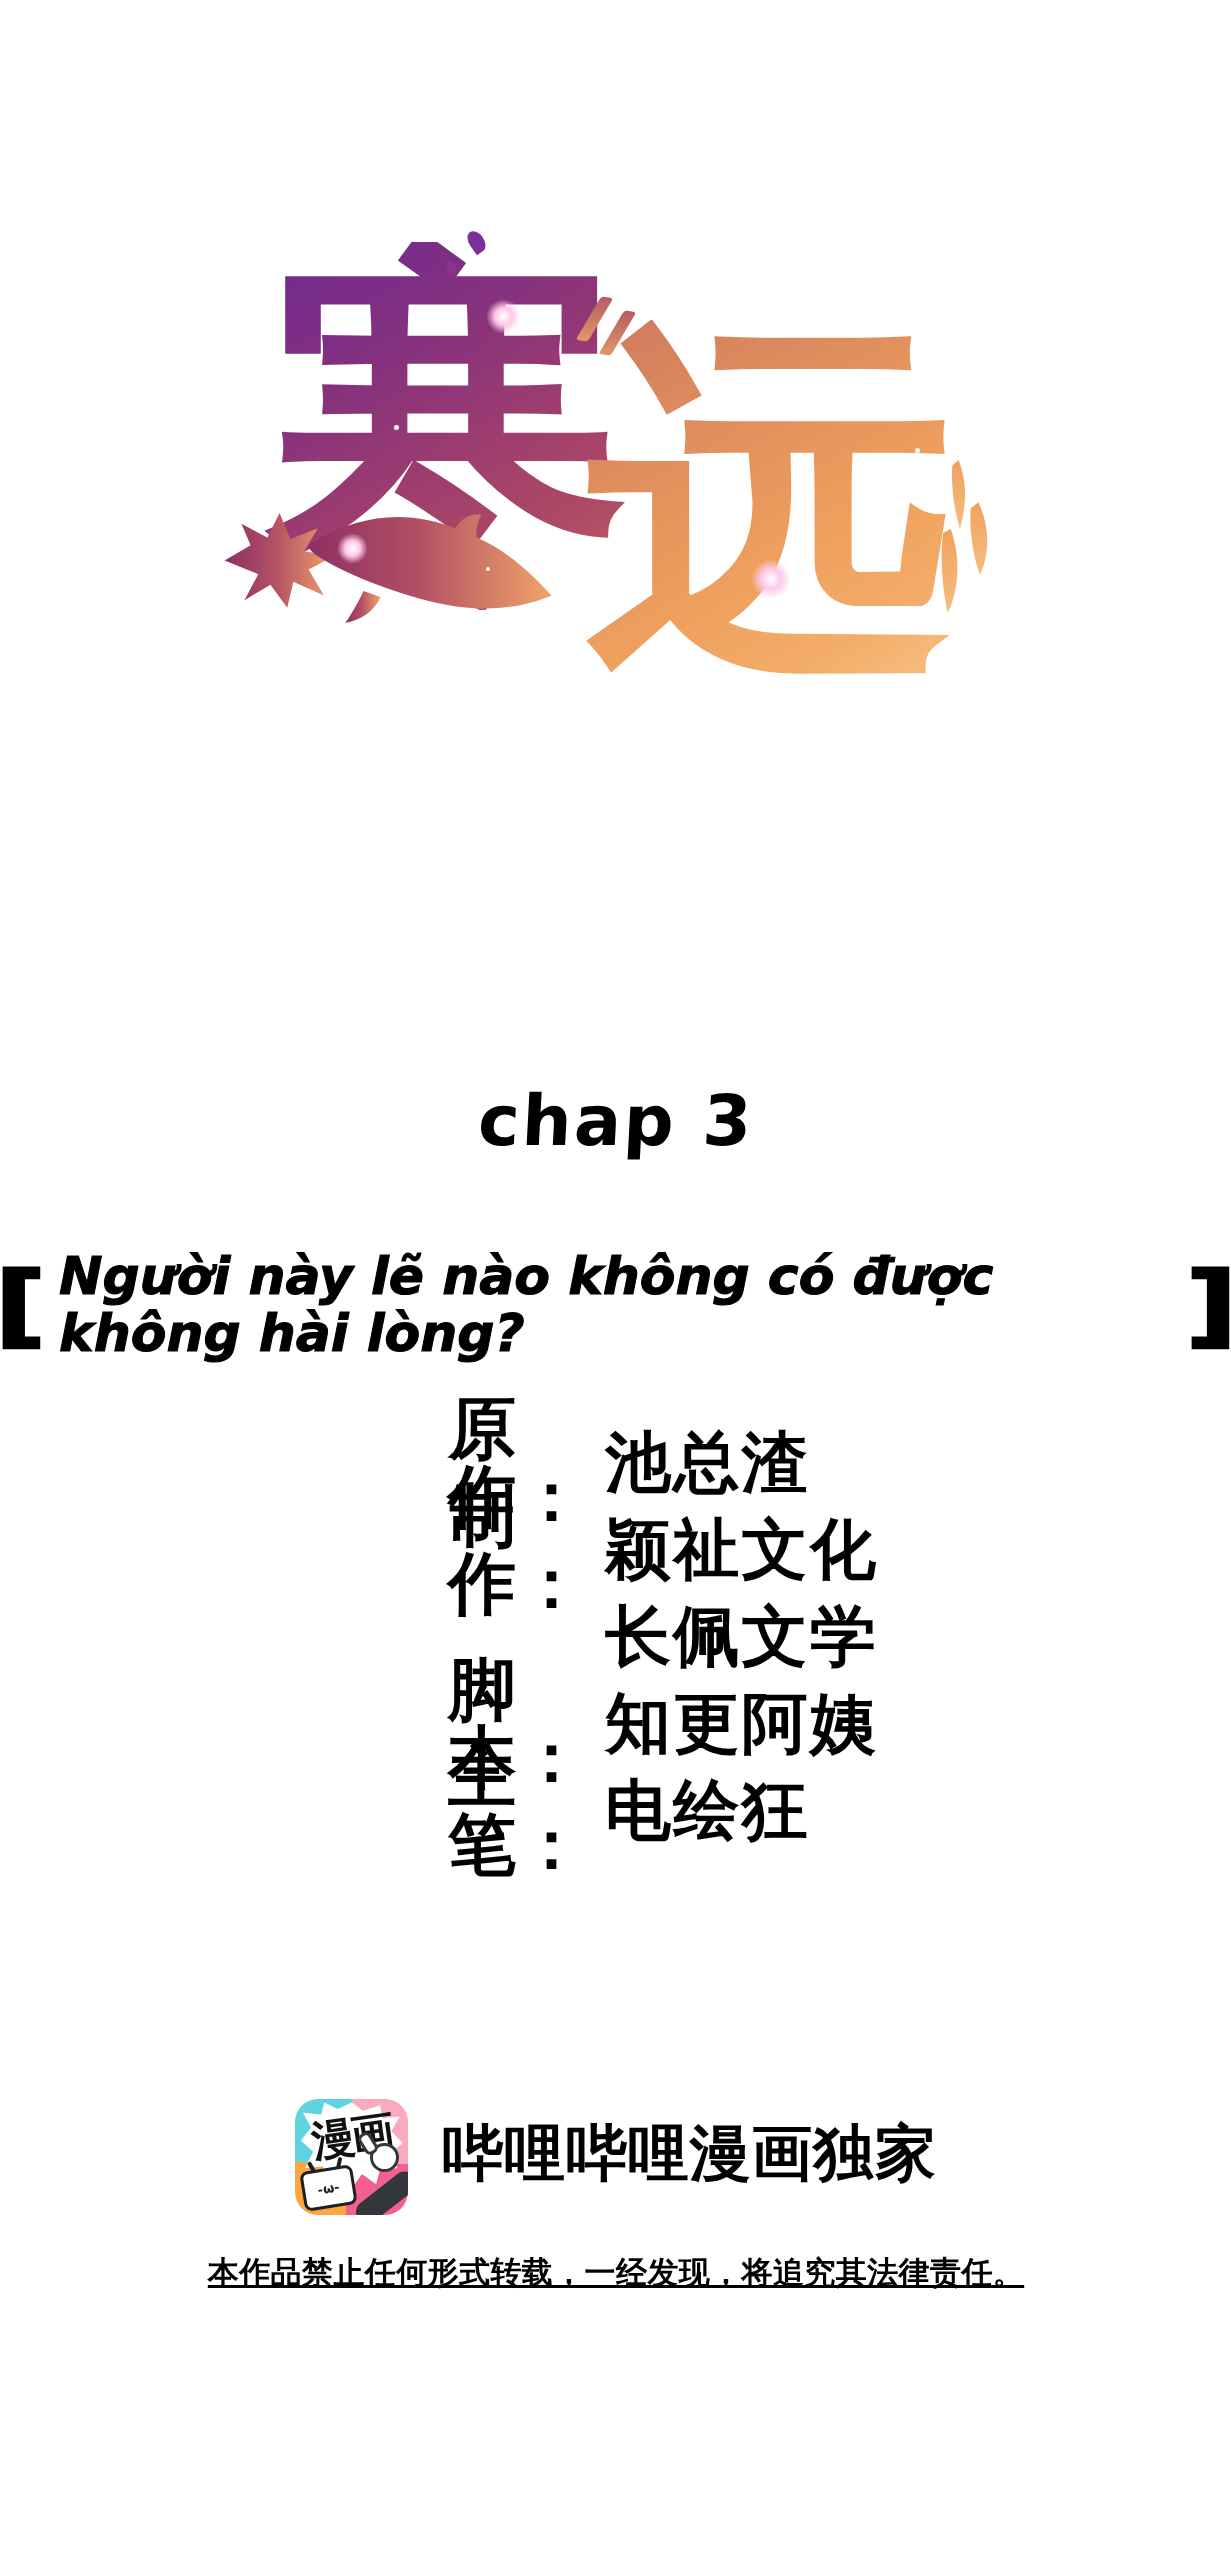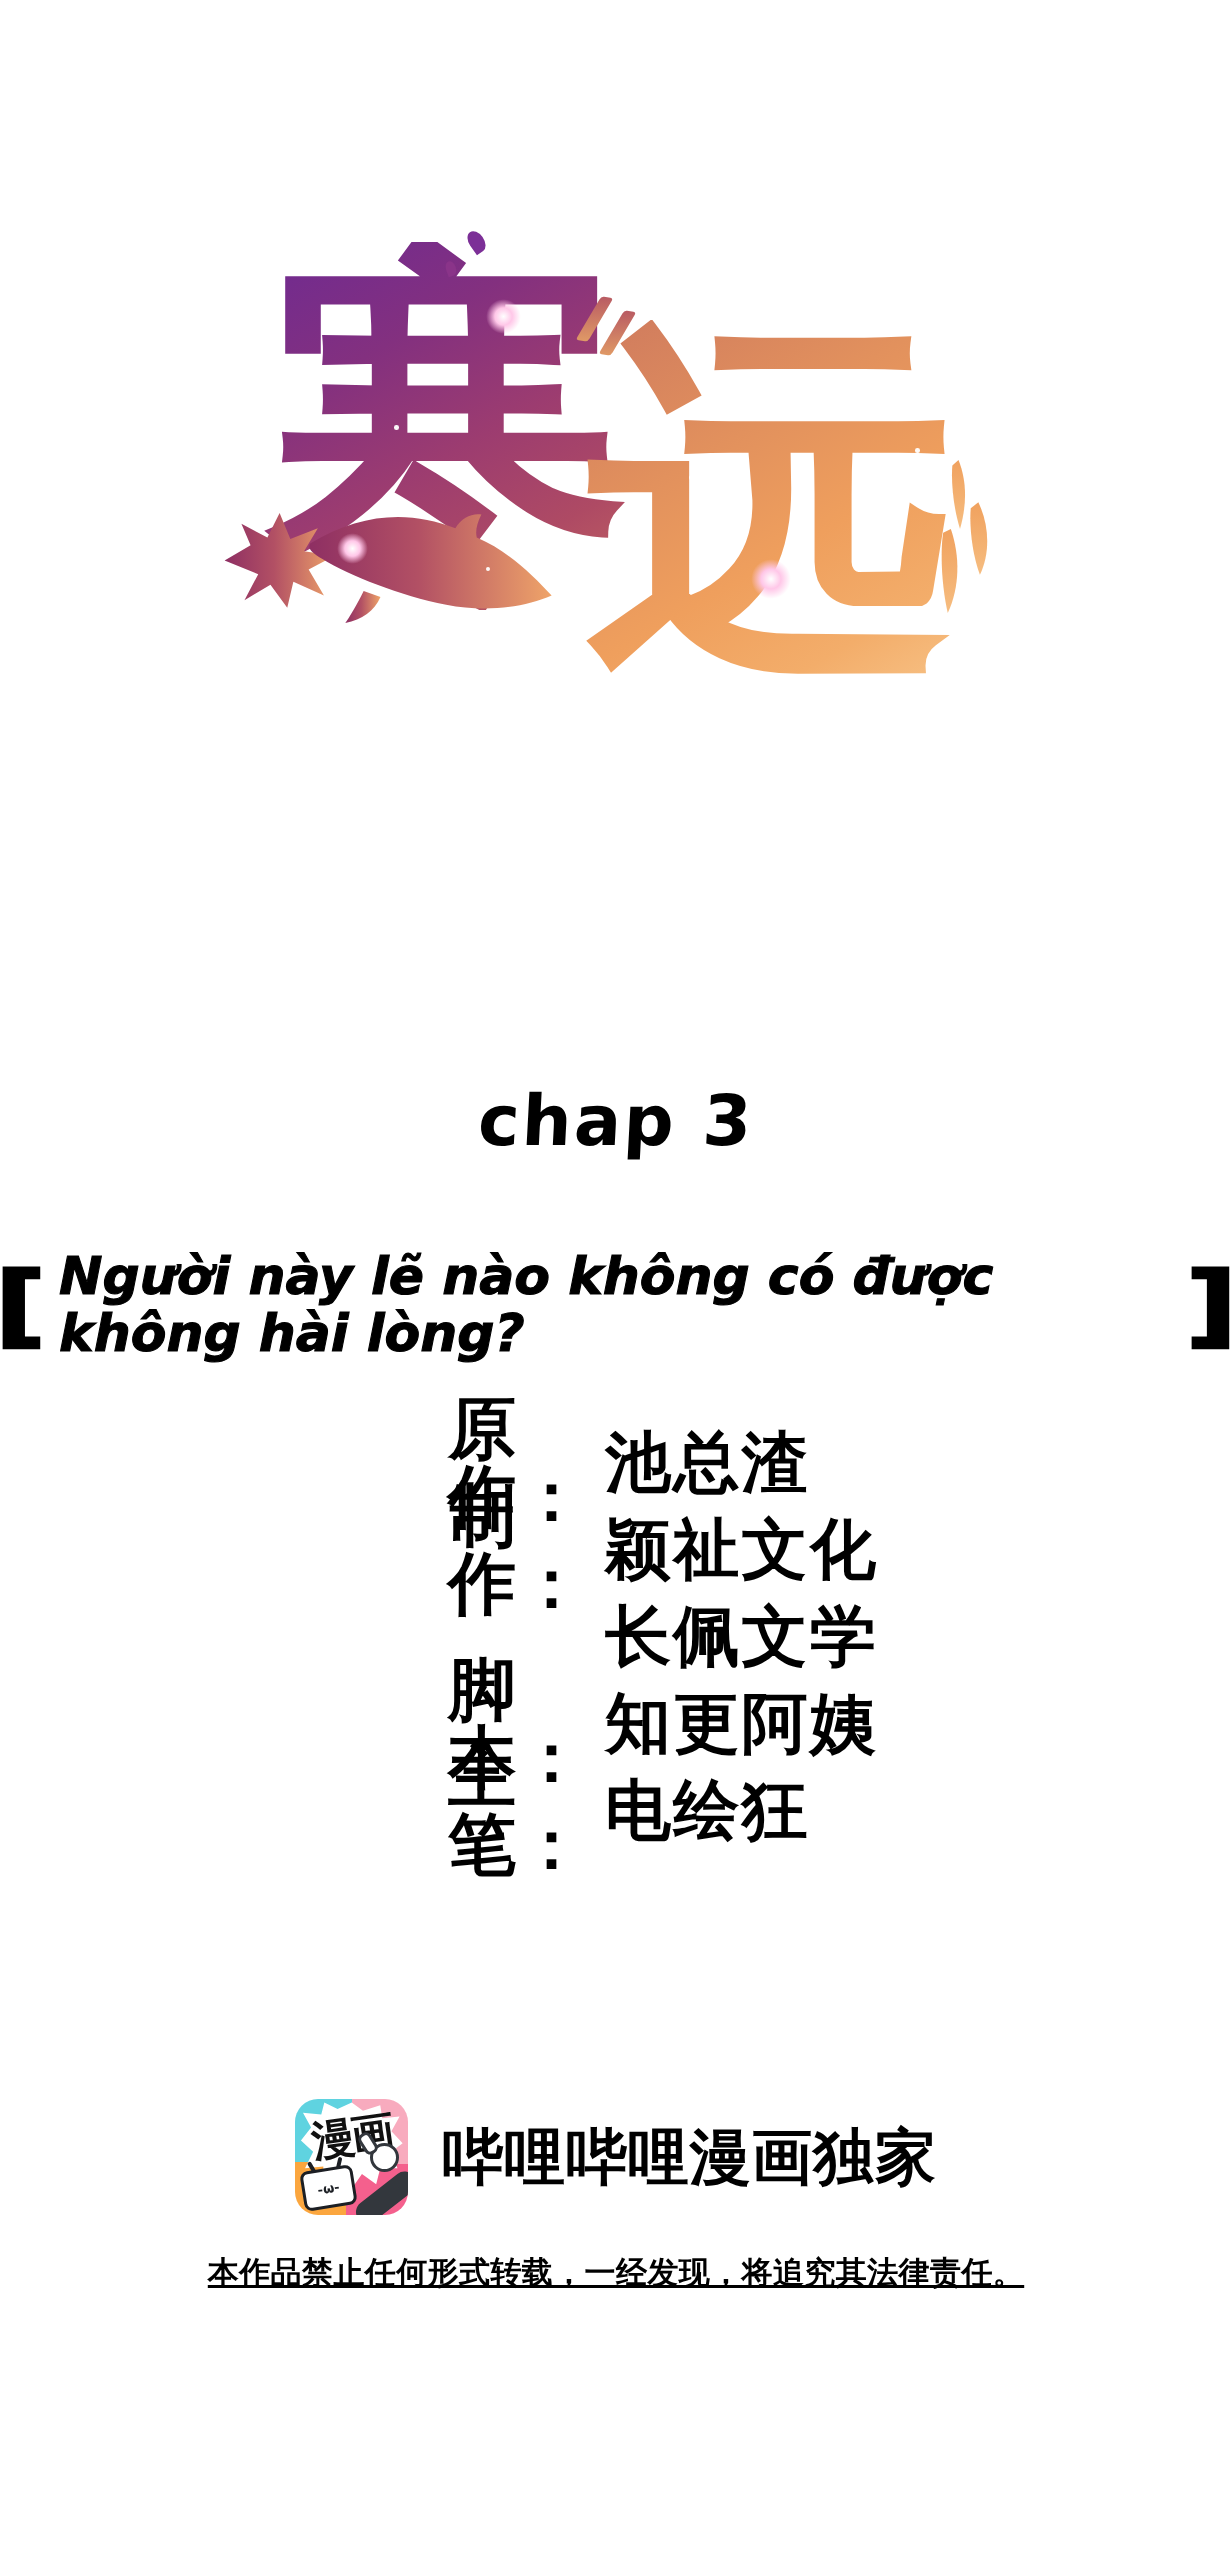--- a/index.html
+++ b/index.html
@@ -80,21 +80,21 @@
   .tv::before,.tv::after{content:"";position:absolute;top:-12.3px;width:3.8px;height:11.5px;background:#1c1f24;border-radius:2.3px;}
   .tv::before{left:7.7px;transform:rotate(-22deg);}
   .tv::after{right:7.7px;transform:rotate(22deg);}
   .tv-face{font-size:13px;font-weight:700;line-height:1;color:#1c1f24;font-family:"DejaVu Sans",sans-serif;}
   .arm{position:absolute;right:-12.3px;bottom:6.1px;width:70px;height:23px;background:#33373d;
        border-radius:12.3px;transform:rotate(-38deg);}
   .glove{position:absolute;right:9.2px;bottom:43px;width:23px;height:23px;background:#fff;
          border:3.8px solid #33373d;border-radius:50%;}
   .thumb{position:absolute;right:34px;bottom:60px;width:7.7px;height:17px;background:#fff;
          border:3.1px solid #33373d;border-radius:6.1px;transform:rotate(-32deg);}
-  .exclusive{font-family:Liberation Sans, sans-serif;font-weight:700;
+  .exclusive{font-family:Liberation Mono, monospace;font-weight:700;
              font-size:61px;line-height:1;letter-spacing:0.8px;white-space:nowrap;}
 
   
   .disclaimer{position:absolute;left:0;top:2254px;width:100%;text-align:center;
               font-weight:700;font-size:31px;line-height:1.2;letter-spacing:0.4px;
               font-family:"DejaVu Sans",sans-serif;text-decoration:underline;}
 </style>
 </head>
 <body>
 

